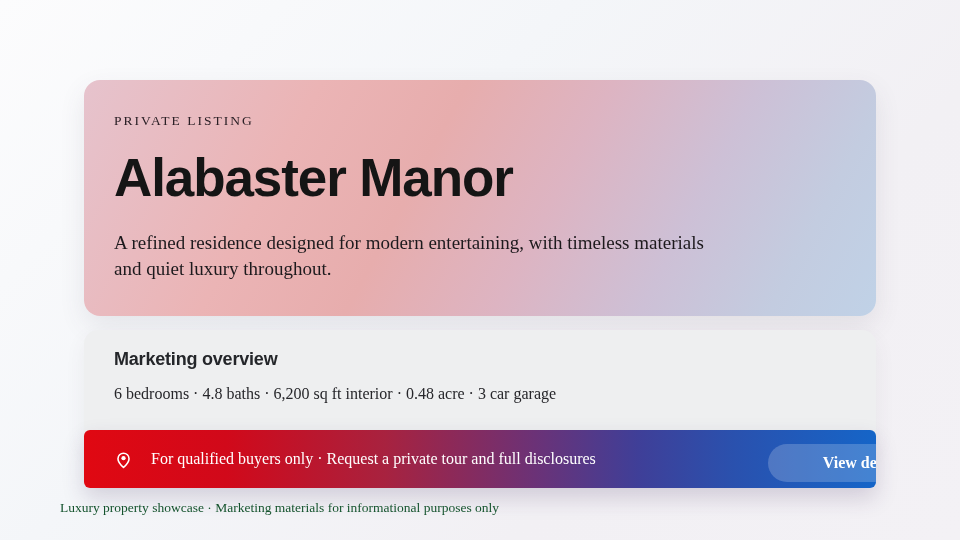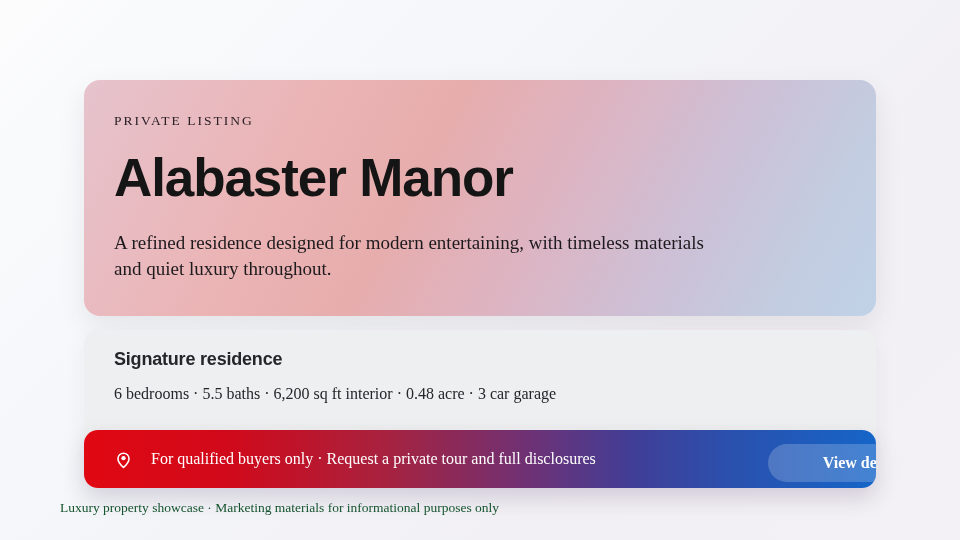--- a/index.html
+++ b/index.html
@@ -118,21 +118,21 @@
     padding-top: 14px;
   }
 
   
   .banner {
     position: absolute;
     left: 84px;
     top: 430px;
     width: 792px;
     height: 58px;
-    border-radius: 14px;
+    border-radius: 6px;
     background: linear-gradient(90deg,
         #e00812 0%,
         #d1091a 18%,
         #a8223f 38%,
         #6b3277 57%,
         #3f3f98 70%,
         #2a51ae 82%,
         #1565c8 100%);
     box-shadow: 0 10px 22px rgba(60, 40, 90, 0.18);
     overflow: hidden;
@@ -200,22 +200,22 @@
   <section class="hero">
     <div class="hero-inner">
       <div class="eyebrow">PRIVATE LISTING</div>
       <h1 class="hero-title">Alabaster Manor</h1>
       <p class="hero-sub">A refined residence designed for modern entertaining, with timeless materials and quiet luxury throughout.</p>
     </div>
   </section>
 
   <section class="overview">
     <div class="overview-inner">
-      <h2 class="overview-title">Signature residence</h2>
-      <p class="spec-line">6 bedrooms · 5.5 baths · 6,200 sq ft interior · 0.48 acre · 3 car garage</p>
+      <h2 class="overview-title">Marketing overview</h2>
+      <p class="spec-line">6 bedrooms · 4.8 baths · 6,200 sq ft interior · 0.48 acre · 3 car garage</p>
     </div>
   </section>
 
   <section class="banner">
     <div class="banner-content">
       <span>
         <svg class="pin-icon" viewBox="0 0 24 24" fill="none" stroke="#ffffff" stroke-width="2" stroke-linecap="round" stroke-linejoin="round">
           <path d="M12 22s7-6.1 7-11a7 7 0 1 0-14 0c0 4.9 7 11 7 11z"></path>
           <circle cx="12" cy="10.4" r="2.7" fill="#ffffff" stroke="none"></circle>
         </svg>

